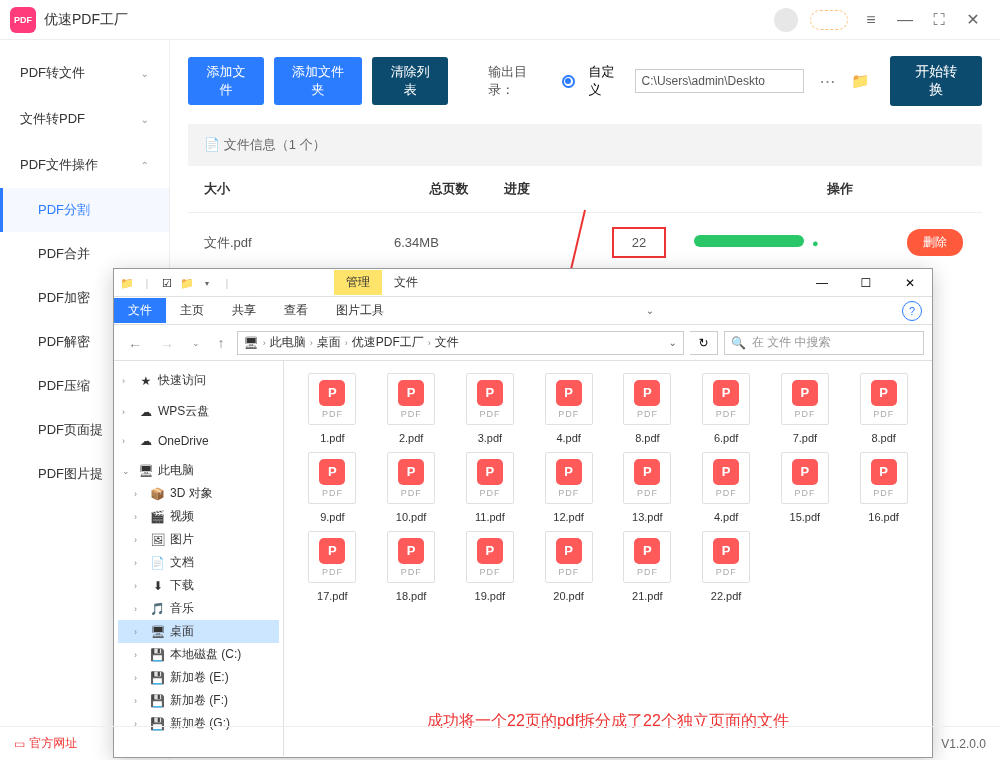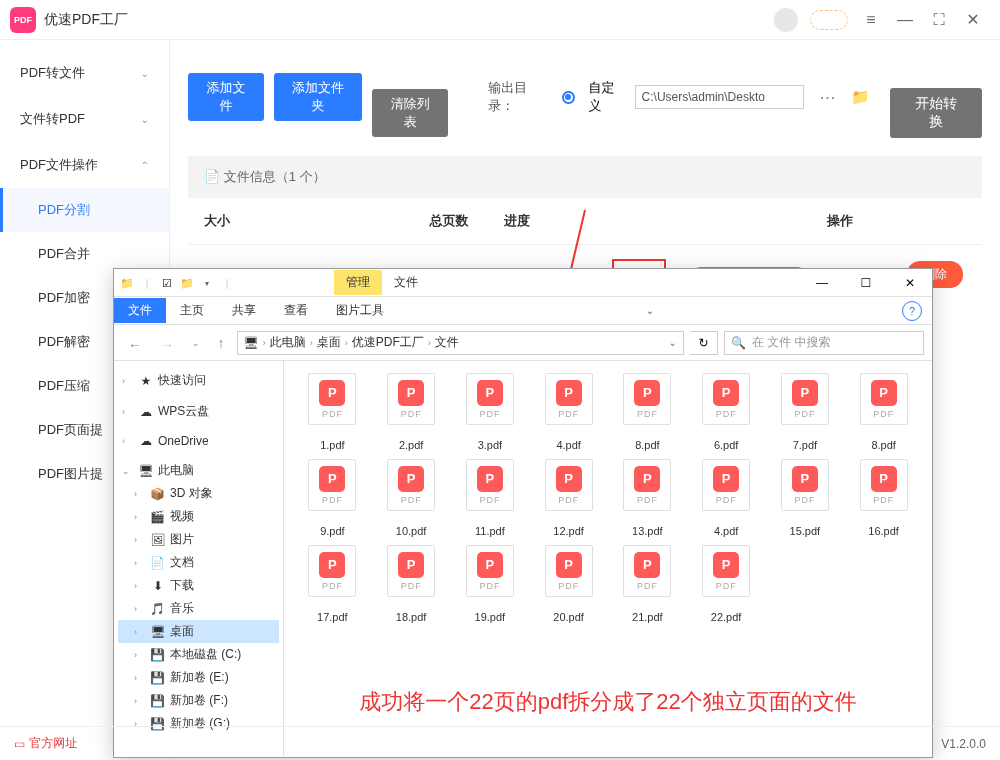--- a/index.html
+++ b/index.html
@@ -20,21 +20,21 @@
 .side-item { padding: 14px 20px; font-size: 13px; color: #333; display: flex; align-items: center; justify-content: space-between; cursor: pointer; }
 .side-sub { padding: 13px 20px 13px 38px; font-size: 13px; color: #333; cursor: pointer; }
 .side-sub.active { color: #2c7cff; border-left: 3px solid #2c7cff; background: #f5f9ff; padding-left: 35px; }
 .chev { font-size: 10px; color: #999; }
 
 
 .content { flex: 1; padding: 16px 18px; }
 .toolbar { display: flex; align-items: center; gap: 10px; }
 .btn { padding: 6px 14px; border-radius: 3px; font-size: 13px; cursor: pointer; border: none; color: #fff; }
 .btn-blue { background: #2c7cff; }
-.btn-orange { background: #737373; margin-top: 32px; }
+.btn-orange { background: #0c4a6e; }
 .btn-big { padding: 7px 20px; font-size: 14px; }
 .outlabel { color: #555; margin-left: 30px; }
 .radio { width: 13px; height: 13px; border: 2px solid #2c7cff; border-radius: 50%; display: inline-flex; align-items: center; justify-content: center; margin: 0 4px; vertical-align: middle; }
 .radio::after { content: ""; width: 6px; height: 6px; background: #2c7cff; border-radius: 50%; }
 .path-input { border: 1px solid #ccc; padding: 4px 6px; width: 175px; font-size: 12px; color: #555; }
 .dots { color: #888; padding: 0 6px; cursor: pointer; font-size: 16px; }
 .folder-icon { color: #888; cursor: pointer; font-size: 15px; }
 
 .fileinfo { background: #f3f3f3; padding: 12px 16px; margin-top: 18px; color: #666; font-size: 13px; }
 .table-head { display: flex; padding: 14px 16px; border-bottom: 1px solid #eee; color: #333; font-weight: bold; font-size: 13px; }
@@ -72,22 +72,22 @@
 .tree-item { padding: 3px 4px; display: flex; align-items: center; gap: 4px; cursor: pointer; color: #333; white-space: nowrap; }
 .tree-item.sel { background: #cde6ff; }
 .tree-exp { color: #888; width: 12px; font-size: 9px; }
 .tree-ico { width: 16px; text-align: center; }
 .exp-files { flex: 1; padding: 12px; overflow: hidden; position: relative; }
 .file-grid { display: grid; grid-template-columns: repeat(8, 1fr); gap: 8px 6px; }
 .file-item { display: flex; flex-direction: column; align-items: center; cursor: pointer; }
 .file-icon { width: 48px; height: 52px; border: 1px solid #e0e0e0; border-radius: 2px; display: flex; flex-direction: column; align-items: center; justify-content: center; background: #fff; }
 .file-badge { width: 26px; height: 26px; background: #ff5a5a; border-radius: 5px; display: flex; align-items: center; justify-content: center; color: #fff; font-size: 13px; font-weight: bold; }
 .file-type { font-size: 9px; color: #aaa; margin-top: 3px; letter-spacing: 1px; }
-.file-name { font-size: 11px; color: #333; margin-top: 14px; }
-.annotation { position: absolute; bottom: 40px; left: 170px; right: 0; text-align: center; color: #e33; font-size: 22px; font-weight: 500; }
+.file-name { font-size: 11px; color: #333; margin-top: 7px; }
+.annotation { position: absolute; bottom: 25px; left: 170px; right: 0; text-align: center; color: #e33; font-size: 16px; font-weight: 500; }
 
 
 .arrow-svg { position: absolute; left: 540px; top: 200px; pointer-events: none; }
 
 
 .footer { position: absolute; bottom: 0; left: 0; right: 0; height: 34px; border-top: 1px solid #eee; display: flex; align-items: center; padding: 0 14px; font-size: 12px; }
 .footer-link { color: #e33; }
 .footer-ver { margin-left: auto; color: #666; }
 .qab { position: absolute; left: 4px; top: 0; height: 28px; display: flex; align-items: center; gap: 2px; }
 .qab-ico { width: 18px; height: 18px; display: flex; align-items: center; justify-content: center; font-size: 11px; }

